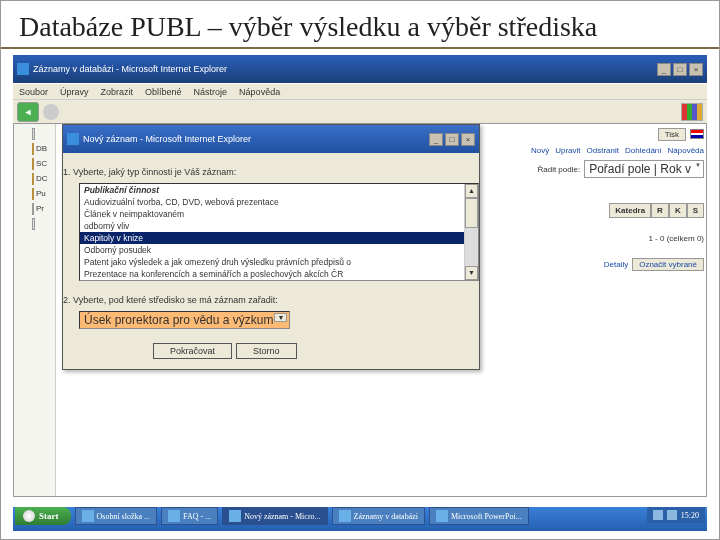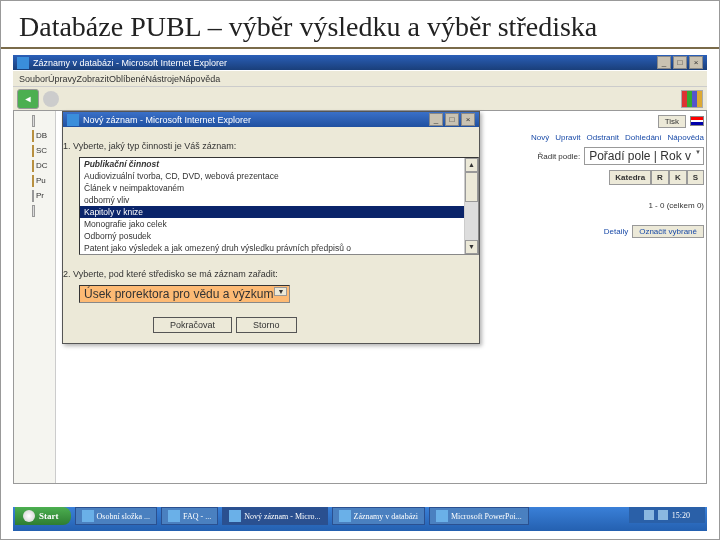--- a/index.html
+++ b/index.html
@@ -2,26 +2,26 @@
 <html><head>
 <meta charset="utf-8">
 <style>
   * { box-sizing: border-box; margin: 0; padding: 0; }
   body { width: 720px; height: 540px; font-family: "Times New Roman", serif; background: #fff; border: 1px solid #999; position: relative; overflow: hidden; }
   .slide-title { font-size: 28px; padding: 10px 18px 4px; color: #222; }
   .underline { height: 2px; background: #7a6b4a; margin: 0 0 6px; }
   
   .screenshot { margin: 0 12px; font-family: Tahoma, Arial, sans-serif; font-size: 9px; color: #333; }
   
-  .titlebar { background: linear-gradient(#2a5fb8, #1a3f7a); color: #fff; height: 15px; display: flex; align-items: center; padding: 0 4px; }
+  .titlebar { background: linear-gradient(#2a5fb8, #1a3f7a); color: #fff; height: 28px; display: flex; align-items: center; padding: 0 4px; }
   .titlebar-icon { width: 12px; height: 12px; background: #3a8edb; margin-right: 4px; }
   .titlebar-text { flex: 1; font-size: 9px; }
   .wbtn { width: 14px; height: 13px; background: #c9c2b2; border: 1px solid #888; margin-left: 2px; font-size: 8px; text-align: center; line-height: 11px; color: #333; }
   
-  .menubar { background: #ece9d8; height: 16px; display: flex; align-items: center; padding: 0 6px; gap: 0; border-top: 1px solid #fff; }
+  .menubar { background: #ece9d8; height: 16px; display: flex; align-items: center; padding: 0 6px; gap: 12px; border-top: 1px solid #fff; }
   .menu-item { font-size: 9px; }
   
   .toolbar { background: #ece9d8; height: 24px; display: flex; align-items: center; padding: 0 4px; gap: 4px; border-top: 1px solid #ccc; }
   .nav-back { width: 22px; height: 20px; background: #4caf50; border-radius: 3px; border: 1px solid #999; display: flex; align-items: center; justify-content: center; color: #fff; }
   .nav-fwd { width: 16px; height: 16px; background: #ccc; border-radius: 50%; }
   .win-logo { margin-left: auto; width: 22px; height: 18px; background: linear-gradient(90deg, #d33 25%, #3a3 25% 50%, #55c 50% 75%, #da3 75%); border: 1px solid #aaa; }
   
   .content-area { background: #fff; height: 374px; position: relative; border: 1px solid #999; }
   
   .sidebar { position: absolute; left: 0; top: 0; width: 42px; height: 100%; background: #f5f5f0; border-right: 1px solid #ccc; padding-top: 2px; }
@@ -30,21 +30,21 @@
   .sb-icon.off { background: #ddd; border-color: #999; }
   .sb-label { font-size: 8px; }
   
   .main-right { position: absolute; right: 2px; top: 2px; width: 200px; font-size: 8px; }
   .right-row { display: flex; justify-content: flex-end; align-items: center; gap: 4px; height: 16px; }
   .btn-sm { background: #ece9d8; border: 1px solid #999; padding: 1px 6px; font-size: 8px; }
   .link-row { color: #1a4ba8; display: flex; gap: 6px; justify-content: flex-end; margin-top: 4px; }
   .select-inline { background: #fff; border: 1px solid #999; padding: 1px 12px 1px 4px; font-size: 12px; position: relative; }
   .select-inline::after { content: "▼"; position: absolute; right: 2px; font-size: 6px; color: #555; }
   .hdr-cells { display: flex; justify-content: flex-end; gap: 0; margin-top: 6px; }
-  .hc { background: #ece9d8; border: 1px solid #999; padding: 2px 5px; font-size: 8px; font-weight: bold; }
+  .hc { background: #ece9d8; border: 1px solid #999; padding: 2px 5px; font-size: 8px; font-weight: bold; margin-top: 20px; }
   
   
   .modal { position: absolute; left: 48px; top: 0; width: 418px; background: #ece9d8; border: 1px solid #555; box-shadow: 2px 2px 4px rgba(0,0,0,0.3); }
   .modal .titlebar { background: linear-gradient(#3a70c8, #2050a0); }
   .modal-body { padding: 10px 0; font-size: 9px; }
   .step-label { margin: 4px 0 6px; font-size: 9px; }
   .listbox { background: #fff; border: 1px inset #888; height: 98px; overflow: hidden; margin-left: 16px; position: relative; }
   .listbox .lb-line { padding: 0 4px; font-size: 8.5px; line-height: 12px; white-space: nowrap; }
   .listbox .lb-header { font-style: italic; font-weight: bold; }
   .listbox .lb-sel { background: #0a246a; color: #fff; }
@@ -58,21 +58,21 @@
   
   .btn-row { margin-top: 14px; display: flex; gap: 4px; padding-left: 90px; }
   .btn { background: #ece9d8; border: 1px solid #555; padding: 2px 16px; font-size: 9px; }
   
   .taskbar { position: absolute; left: 12px; right: 12px; bottom: 8px; height: 24px; background: linear-gradient(#3a80d8, #2460b0); display: flex; align-items: flex-start; padding: 0 2px; font-size: 9px; }
   .start { background: linear-gradient(#4caf50, #2e7d32); color: #fff; padding: 3px 12px 3px 8px; border-radius: 0 8px 8px 0; font-weight: bold; display: flex; align-items: center; gap: 4px; }
   .start-logo { width: 12px; height: 12px; background: radial-gradient(#fff, #ccc); border-radius: 50%; }
   .task-btn { background: #4a80c0; border: 1px solid #2a5090; color: #fff; padding: 2px 6px; margin-left: 4px; font-size: 8px; display: flex; align-items: center; gap: 3px; }
   .task-btn.active { background: #2a5090; }
   .task-icon { width: 12px; height: 12px; background: #6ab0e8; }
-  .tray { margin-left: auto; background: #2a60a8; padding: 3px 15px; color: #fff; font-size: 8px; display: flex; align-items: center; gap: 4px; }
+  .tray { margin-left: auto; background: #2a60a8; padding: 3px 6px; color: #fff; font-size: 8px; display: flex; align-items: center; gap: 4px; }
   .tray-icon { width: 10px; height: 10px; background: #8ab8e0; }
 </style>
 </head>
 <body>
 
 <div class="slide-title">Databáze PUBL – výběr výsledku a výběr střediska</div>
 <div class="underline"></div>
 
 <div class="screenshot">
 
@@ -170,21 +170,20 @@
         <div class="wbtn">×</div>
       </div>
       <div class="modal-body">
         <div class="step-label">1. Vyberte, jaký typ činnosti je Váš záznam:</div>
         <div class="listbox">
           <div class="lb-line lb-header">Publikační činnost</div>
           <div class="lb-line">Audiovizuální tvorba, CD, DVD, webová prezentace</div>
           <div class="lb-line">Článek v neimpaktovaném</div>
           <div class="lb-line">    odborný vliv</div>
           <div class="lb-line lb-sel">Kapitoly v knize</div>
-          <div class="lb-line">Monografie jako celek</div>
           <div class="lb-line">Odborný posudek</div>
           <div class="lb-line">Patent jako výsledek a jak omezený druh výsledku právních předpisů o</div>
           <div class="lb-line">Prezentace na konferencích a seminářích a poslechových akcích ČR</div>
 
           <div class="lb-scroll">
             <div class="arr">▲</div>
             <div class="thumb"></div>
             <div class="track"></div>
             <div class="arr">▼</div>
           </div>

